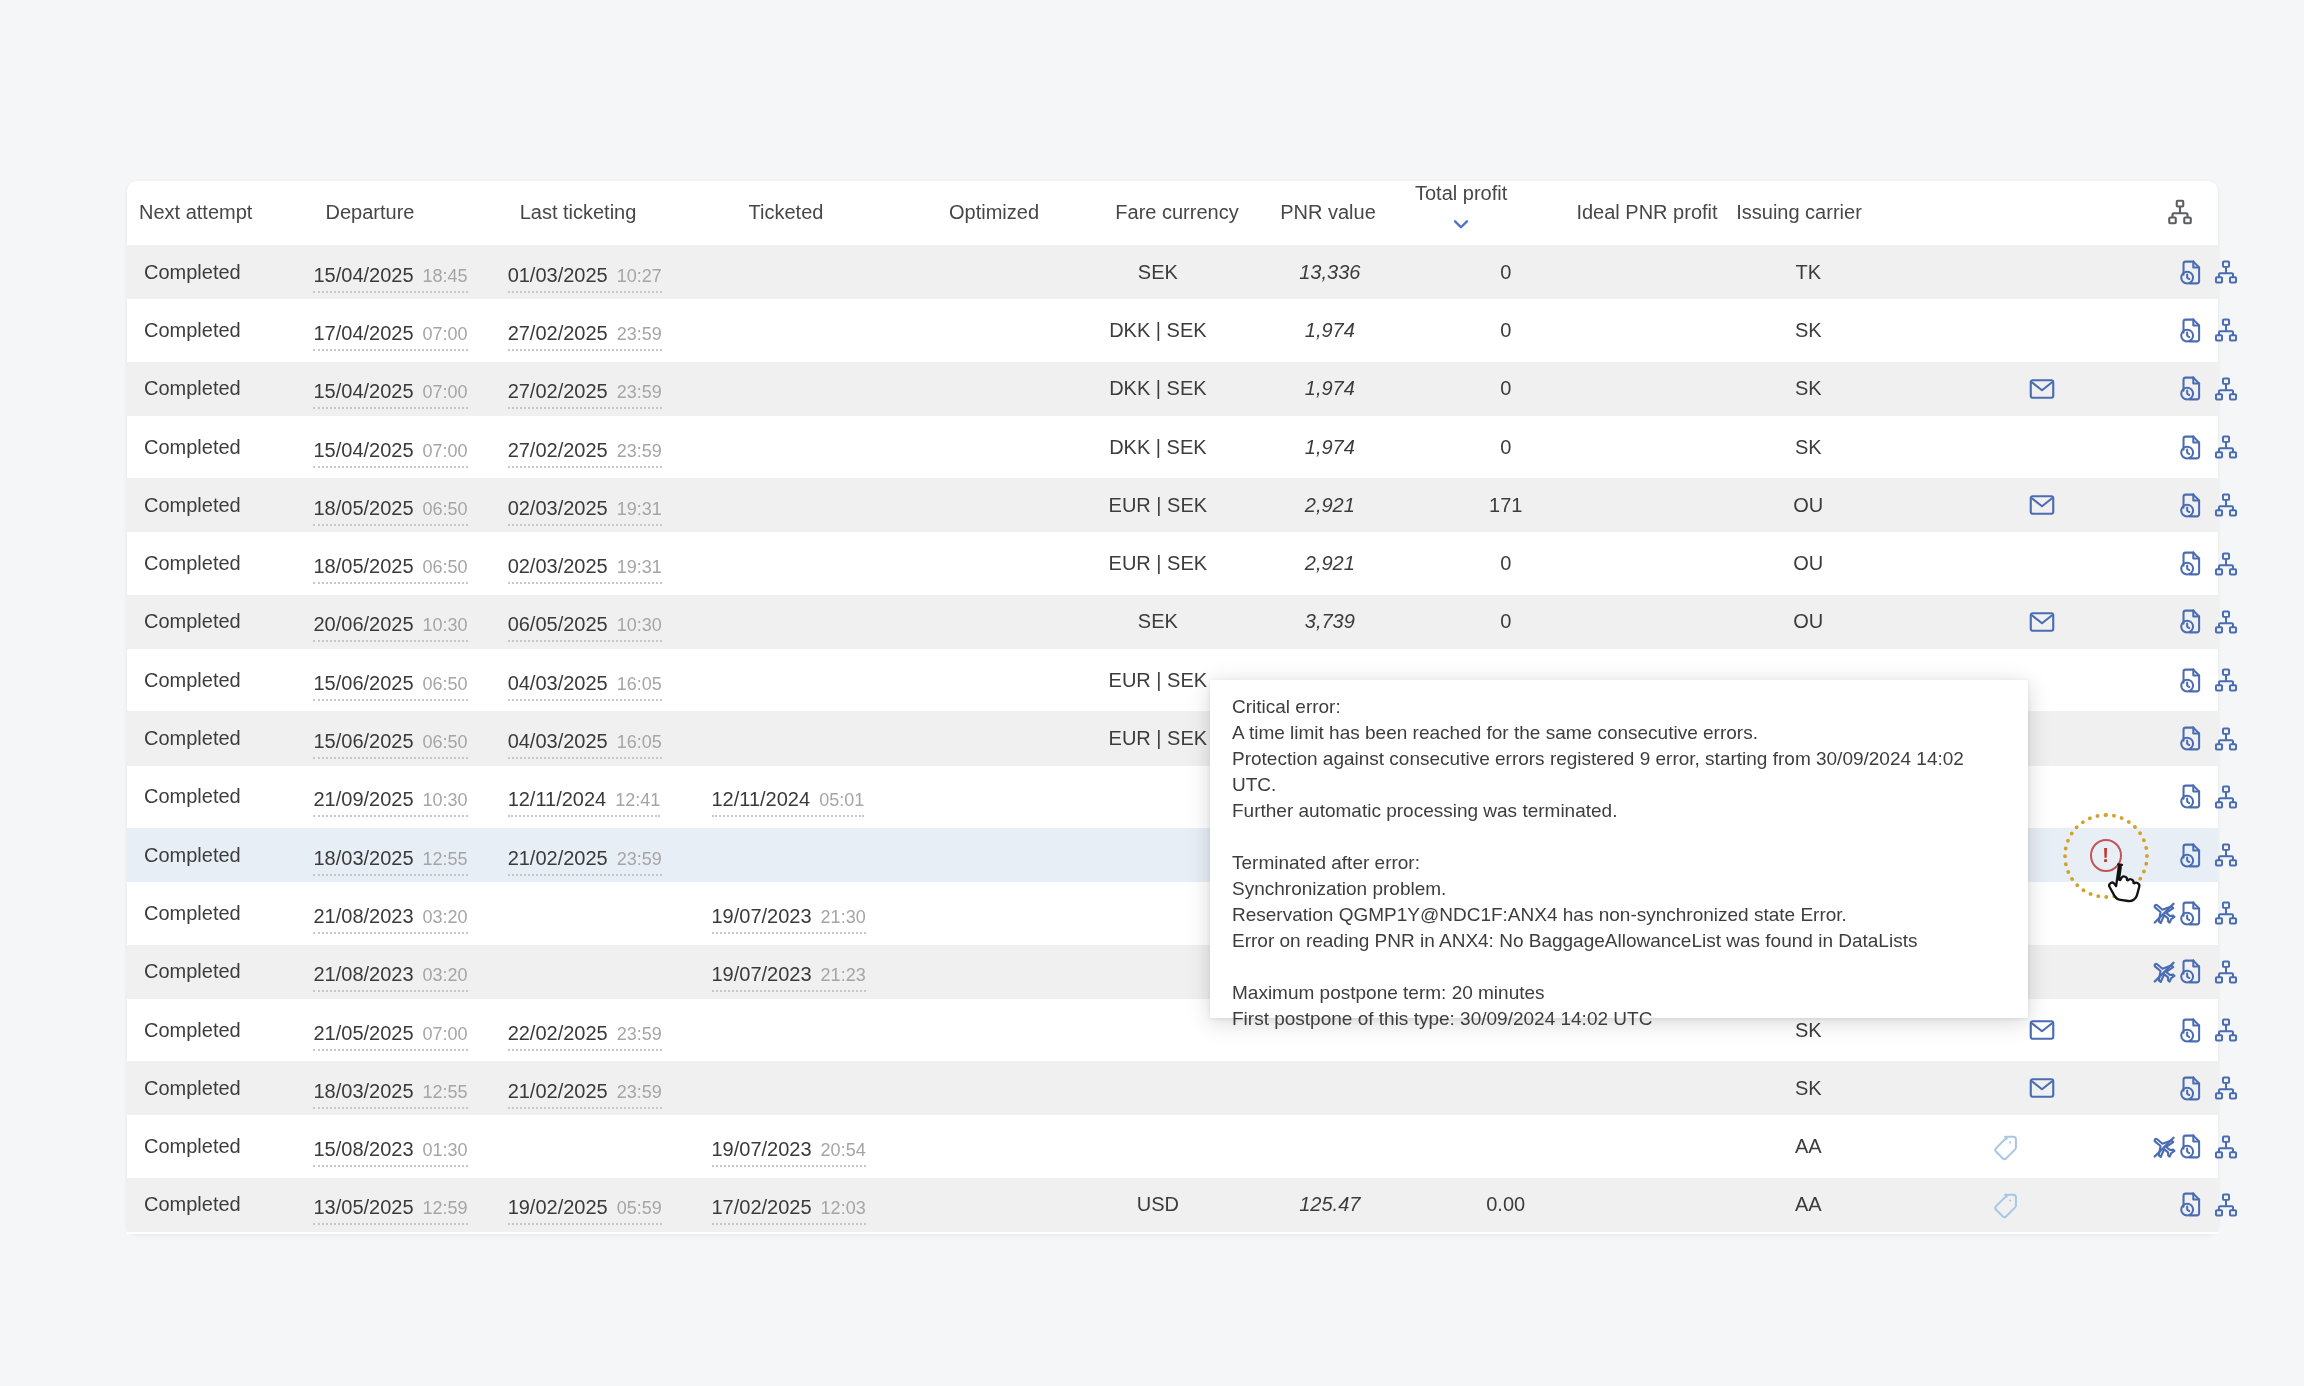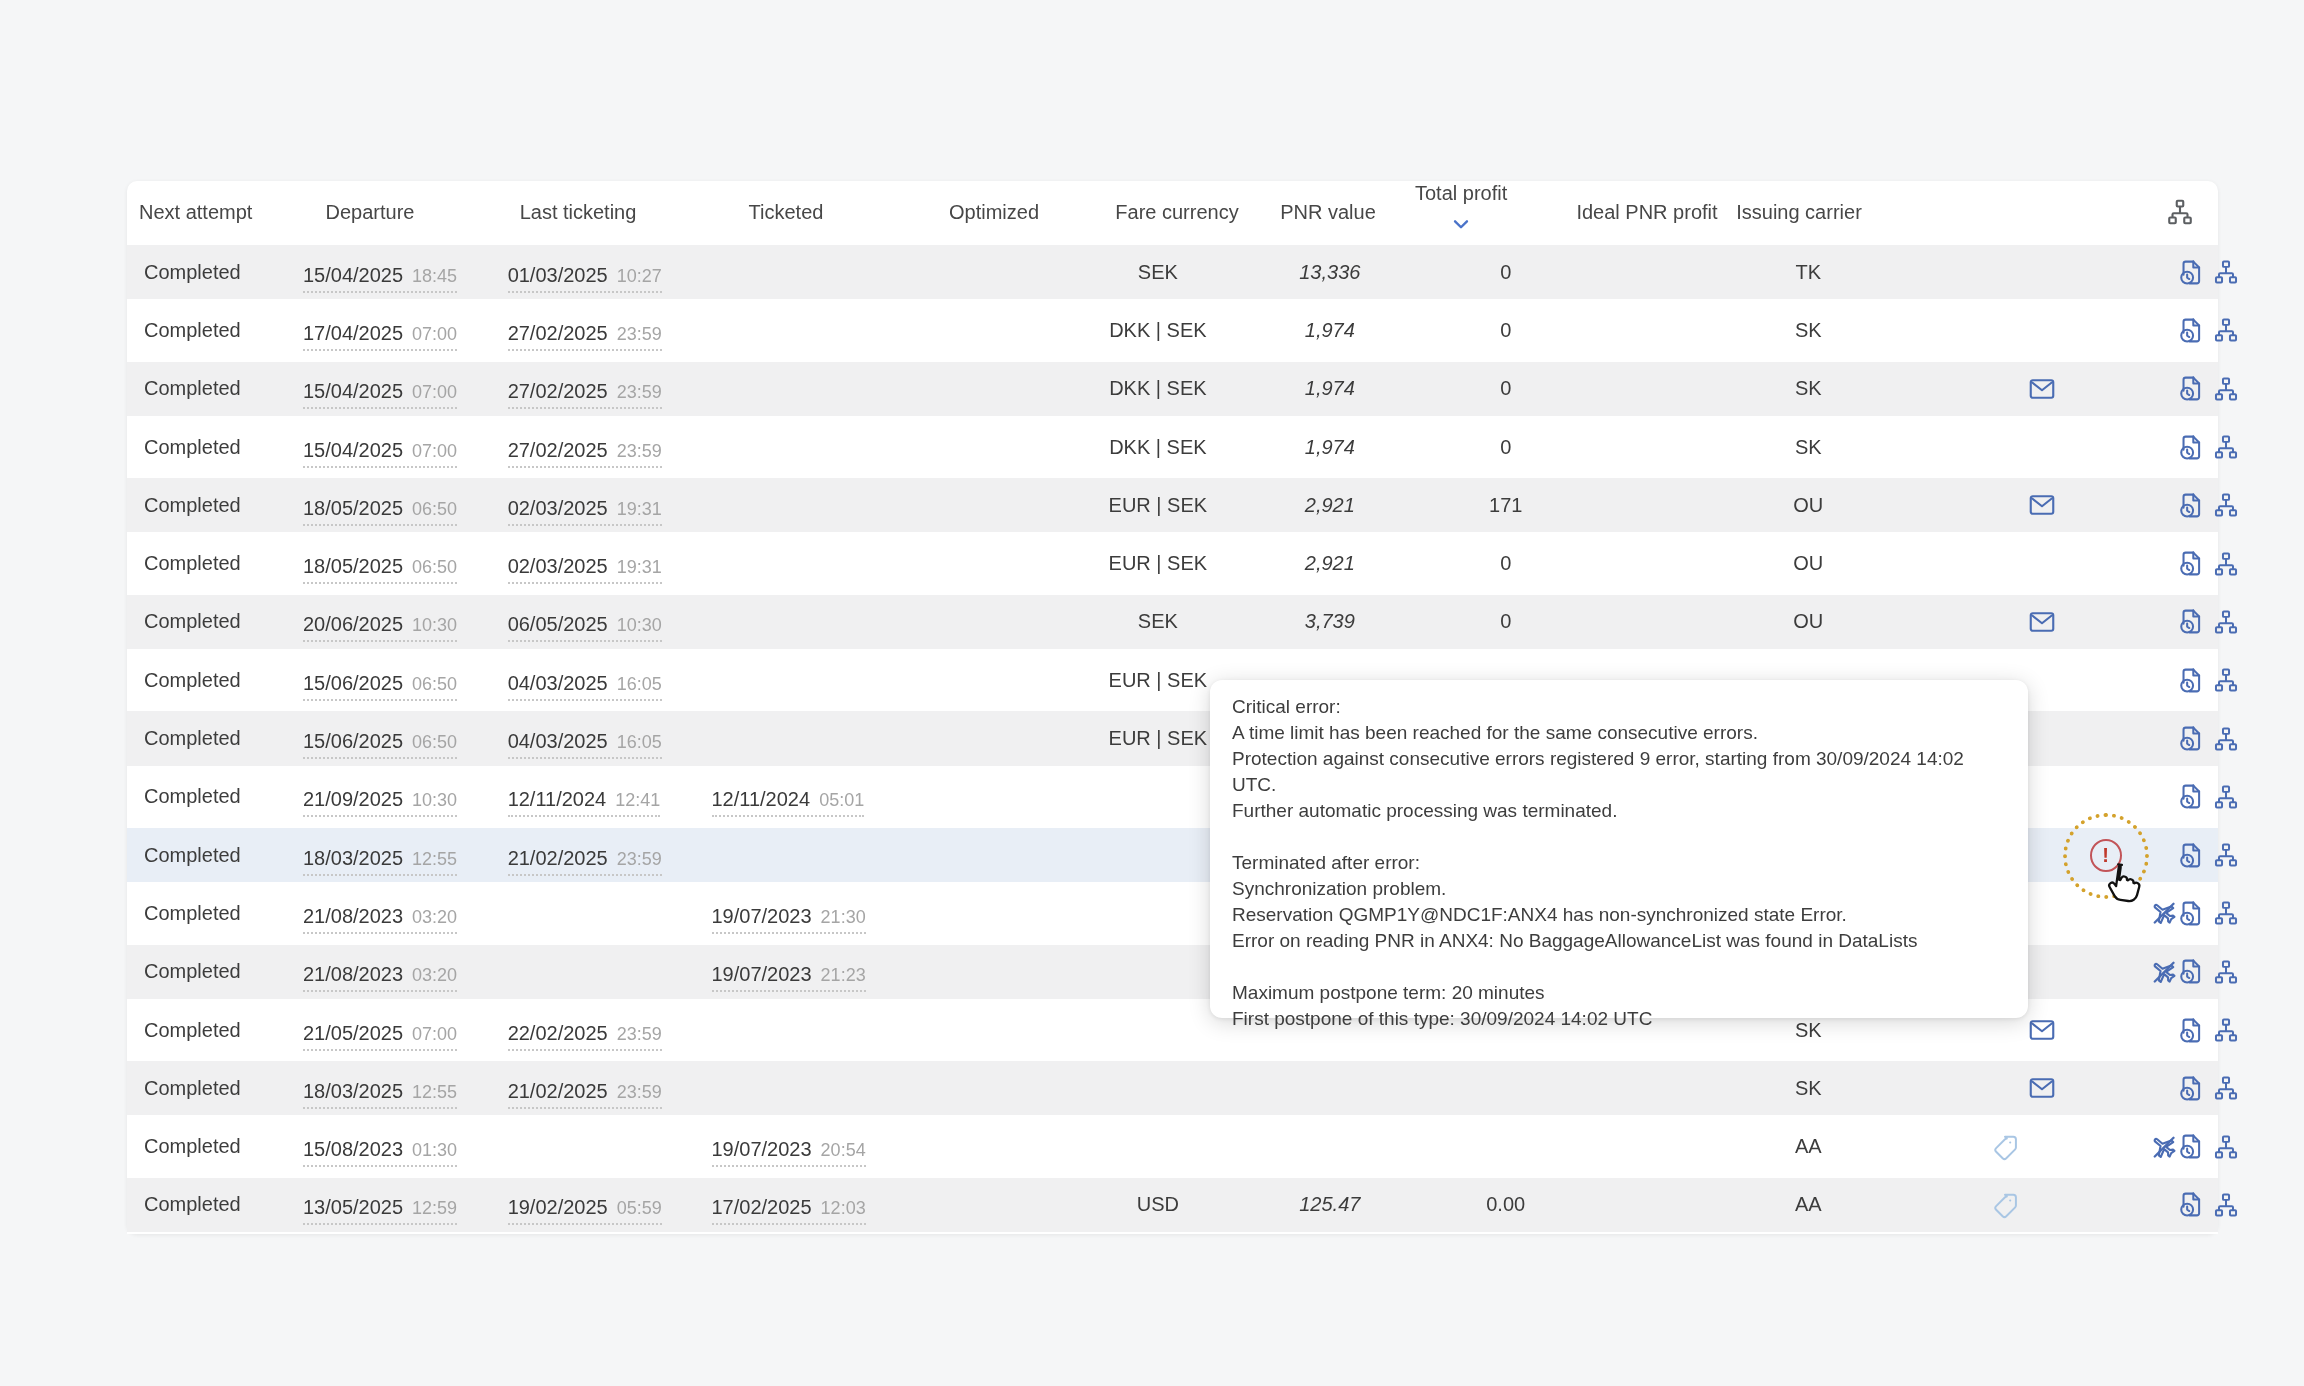--- a/index.html
+++ b/index.html
@@ -29,21 +29,21 @@
     display:flex;height:58.3px;align-items:stretch;background:#ffffff;gap:40px;
   }
   .row.odd{
     background:#f0f0f1;
     border-top:2px solid #fff;border-bottom:2px solid #fff;
     height:54.3px;
   }
   .row.hover{background:#e8eef6;}
   .c{position:relative;display:flex;align-items:center;font-size:20px;color:#3c3c3c;}
   .c-next{width:168px;padding-left:17px;box-sizing:border-box;}
-  .c-dep{width:209px;}
+  .c-dep{width:209px;justify-content:flex-end;}
   .c-last{width:208px;}
   .c-tick{width:205px;}
   .c-opt{width:155px;justify-content:center;}
   .c-fare{width:210px;justify-content:center;}
   .c-pnr{width:125px;justify-content:center;font-style:italic;}
   .c-profit{width:220px;justify-content:center;}
   .c-ideal{width:125px;justify-content:center;}
   .c-carrier{width:95px;justify-content:center;}
   .c-flags{width:175px;}
   .c-actions{width:196px;}
@@ -70,21 +70,21 @@
     color:#c0392b;font-size:20px;font-weight:bold;line-height:1;background:transparent;
   }
   .focus-ring{
     position:absolute;left:-1px;top:-15px;width:86px;height:86px;box-sizing:border-box;
     border:4px dotted #d4a22c;border-radius:50%;z-index:61;pointer-events:none;
   }
   .cursor{position:absolute;left:34px;top:32px;z-index:70;pointer-events:none;}
   
   .tooltip{
     position:absolute;left:1083px;top:499px;width:818px;height:338px;box-sizing:border-box;
-    background:#ffffff;border-radius:12px;z-index:50;
+    background:#ffffff;border-radius:0;z-index:50;
     box-shadow:0 4px 22px rgba(0,0,0,0.16), 0 1px 4px rgba(0,0,0,0.08);
     padding:14px 22px;
   }
   .tooltip-text{
     white-space:pre-line;font-size:19px;line-height:26px;color:#3d3d3d;
   }
 </style>
 </head>
 <body>
 

